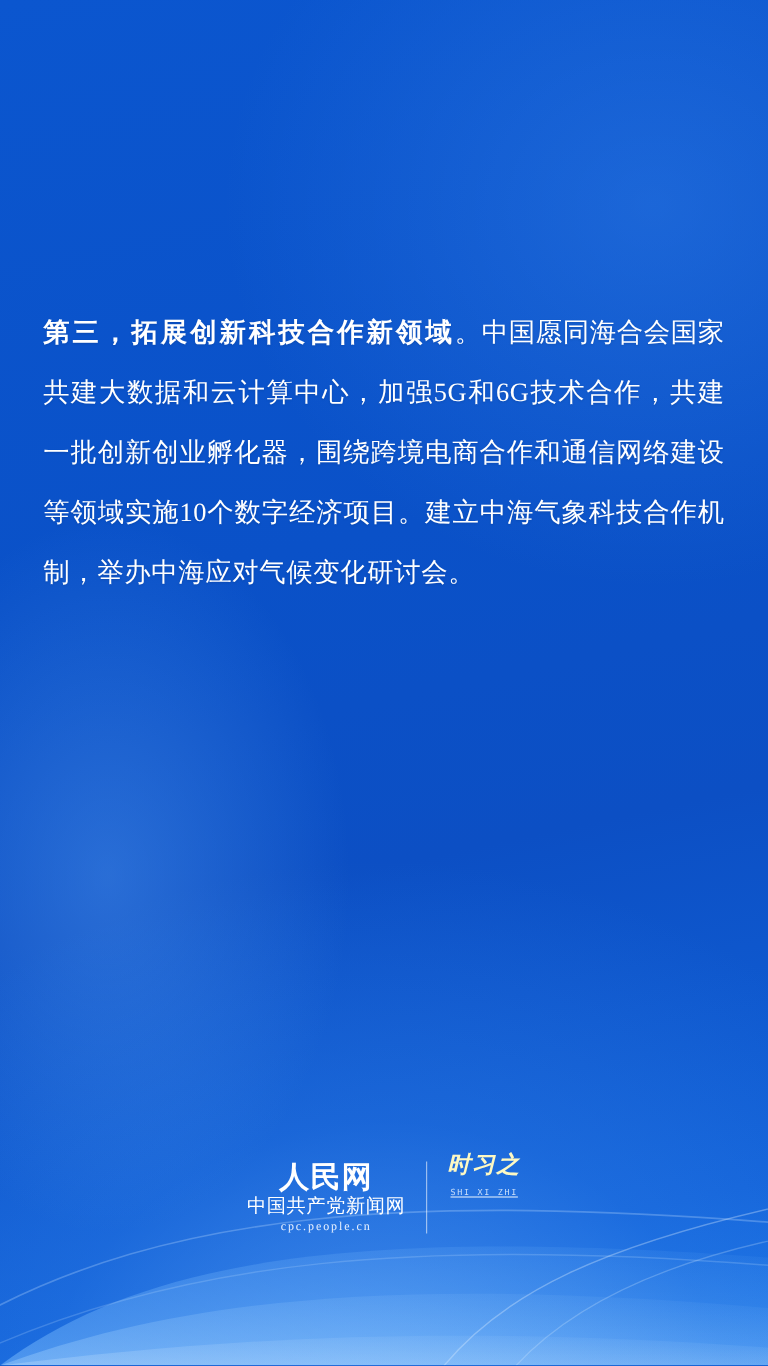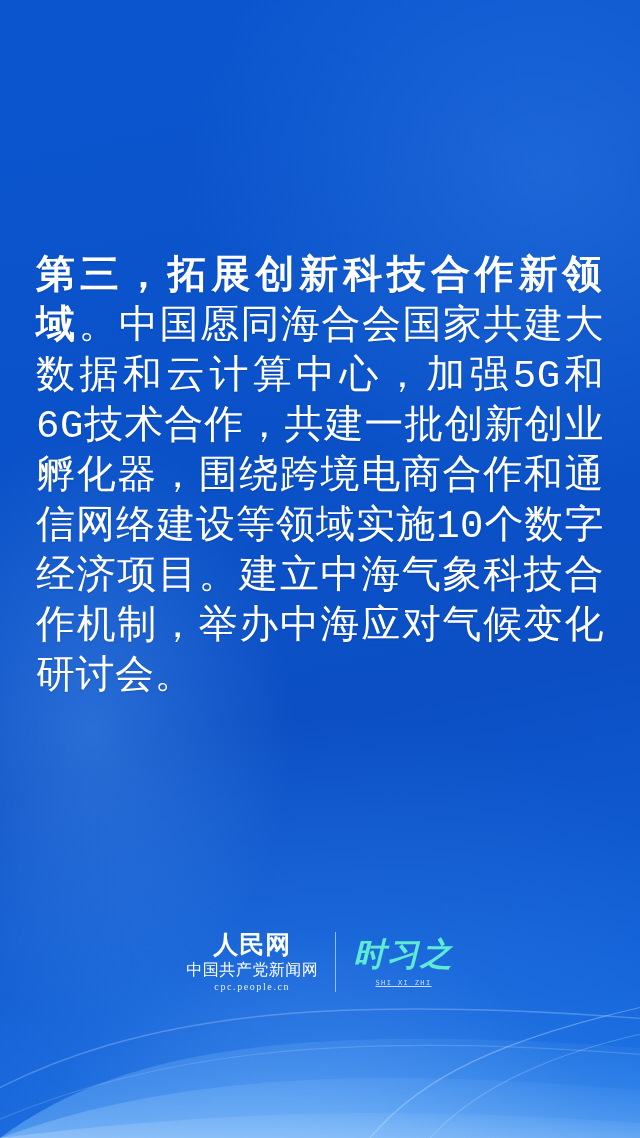--- a/index.html
+++ b/index.html
@@ -47,22 +47,22 @@
     width: 100%;
     height: 100%;
   }
 
   .headline {
     position: absolute;
     left: 36px;
     right: 36px;
     top: 252px;
     color: #ffffff;
-    font-family: Liberation Mono, monospace;
-    font-size: 39px;
+    font-family: Liberation Serif, serif;
+    font-size: 22px;
     line-height: 50px;
     letter-spacing: 0.5px;
     text-align: justify;
     text-justify: inter-character;
     font-weight: 400;
     text-shadow: 0 1px 2px rgba(0,0,0,0.13);
   }
 
   .headline .lead {
     font-weight: 700;
@@ -91,20 +91,21 @@
     justify-content: center;
     gap: 0px;
   }
 
   .logo-people {
     display: flex;
     flex-direction: column;
     align-items: center;
     padding-right: 17px;
     border-right: 1px solid rgba(255,255,255,0.55);
+    margin-top: 36px;
   }
   .logo-people .lp-main {
     display: flex;
     align-items: flex-end;
     gap: 4px;
     color: #ffffff;
     font-family: "DejaVu Serif", "Liberation Serif", serif;
     font-size: 25px;
     font-weight: 700;
     letter-spacing: 1px;
@@ -126,23 +127,23 @@
     line-height: 1;
   }
 
   .logo-shixi {
     padding-left: 17px;
     display: flex;
     flex-direction: column;
     align-items: center;
   }
   .logo-shixi .ls-main {
-    color: #5eead4;
+    color: #fef9c3;
     font-family: "DejaVu Serif", "Liberation Serif", serif;
-    font-size: 32px;
+    font-size: 19px;
     font-weight: 700;
     letter-spacing: 1.5px;
     line-height: 1;
     font-style: italic;
   }
   .logo-shixi .ls-sub {
     color: rgba(233,243,255,0.85);
     font-family: "DejaVu Sans Mono", monospace;
     font-size: 7px;
     letter-spacing: 1.4px;

